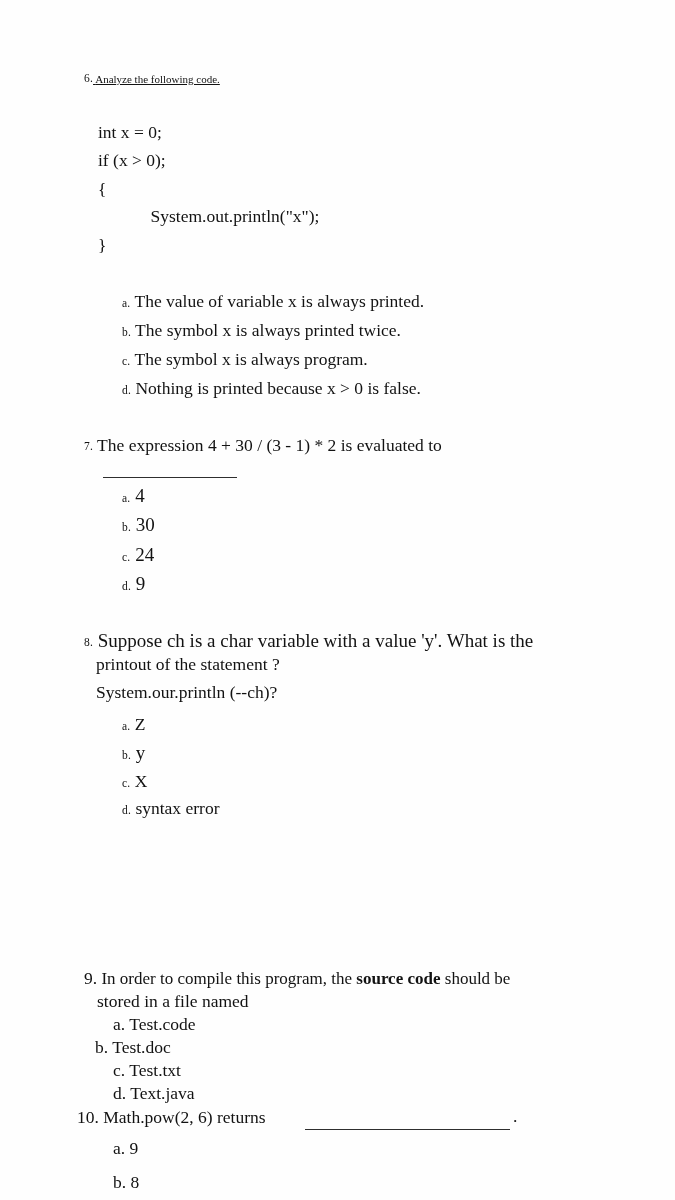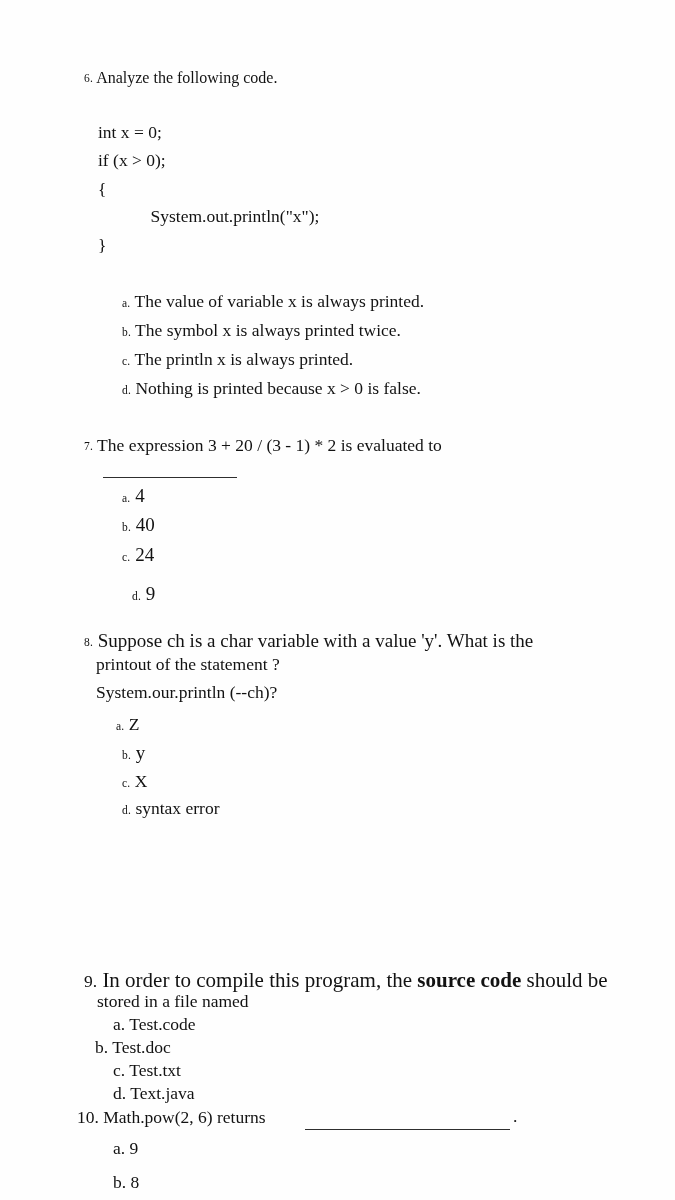--- a/index.html
+++ b/index.html
@@ -100,91 +100,91 @@
     color: #121212;
   }
 </style>
 </head>
 <body>
 
 <div class="page">
 
   <div class="qblock" style="top:66px;">
     <div style="position:absolute;left:84px;top:0;">
-      <span class="qline"><span class="qnum-sm">6.</span><span class="qtext-wrap" style="font-size:16px;"> <span>Analyze the following code.</span></span></span>
+      <span class="qline"><span class="qnum-sm">6.</span><span class="qtext-wrap" style="font-size:11px;text-decoration:underline;"> <span>Analyze the following code.</span></span></span>
     </div>
   </div>
 
   <div class="code" style="left:98px; top:124px;">int x = 0;</div>
   <div class="code" style="left:98px; top:152px;">if (x &gt; 0);</div>
   <div class="code" style="left:98px; top:181px;">{</div>
   <div class="code" style="left:98px; top:208px;">            System.out.println("x");</div>
   <div class="code" style="left:98px; top:237px;">}</div>
 
   <div class="opt" style="left:122px; top:291px;">
     <span class="letter-sm">a.</span><span class="otext-md"> <span>The value of variable x is always printed.</span></span>
   </div>
   <div class="opt" style="left:122px; top:320px;">
     <span class="letter-sm">b.</span><span class="otext-md"> <span>The symbol x is always printed twice.</span></span>
   </div>
   <div class="opt" style="left:122px; top:349px;">
-    <span class="letter-sm">c.</span><span class="otext-md"> <span>The println x is always printed.</span></span>
+    <span class="letter-sm">c.</span><span class="otext-md"> <span>The symbol x is always program.</span></span>
   </div>
   <div class="opt" style="left:122px; top:378px;">
     <span class="letter-sm">d.</span><span class="otext-md"> <span>Nothing is printed because x &gt; 0 is false.</span></span>
   </div>
 
   <div class="qblock" style="top:434px;">
     <div style="position:absolute;left:84px;top:0;">
-      <span class="qline"><span class="qnum-sm">7.</span><span class="qtext-wrap" style="font-size:17.5px;"> <span>The expression 3 + 20 / (3 - 1) * 2 is evaluated to</span></span></span>
+      <span class="qline"><span class="qnum-sm">7.</span><span class="qtext-wrap" style="font-size:17.5px;"> <span>The expression 4 + 30 / (3 - 1) * 2 is evaluated to</span></span></span>
     </div>
   </div>
   <div class="blank" style="left:103px; top:477px; width:134px;"></div>
 
   <div class="opt" style="left:122px; top:485px;">
     <span class="letter-sm">a.</span><span class="otext-lg"> <span>4</span></span>
   </div>
   <div class="opt" style="left:122px; top:514px;">
-    <span class="letter-sm">b.</span><span class="otext-lg"> <span>40</span></span>
+    <span class="letter-sm">b.</span><span class="otext-lg"> <span>30</span></span>
   </div>
   <div class="opt" style="left:122px; top:544px;">
     <span class="letter-sm">c.</span><span class="otext-lg"> <span>24</span></span>
   </div>
-  <div class="opt" style="left:132px; top:573px;margin-top:10px;">
+  <div class="opt" style="left:122px; top:573px;">
     <span class="letter-sm">d.</span><span class="otext-lg"> <span>9</span></span>
   </div>
 
   <div class="qblock" style="top:629px;">
     <div style="position:absolute;left:84px;top:0;">
       <span class="qline"><span class="qnum-sm">8.</span><span class="qtext-wrap" style="font-size:19px;"> <span>Suppose ch is a char variable with a value 'y'. What is the</span></span></span>
     </div>
     <div style="position:absolute;left:96px;top:24px;">
       <span class="qline">printout of the statement ?</span>
     </div>
     <div style="position:absolute;left:96px;top:52px;">
       <span class="qline">System.our.println (--ch)?</span>
     </div>
   </div>
 
-  <div class="opt" style="left:116px; top:714px;">
+  <div class="opt" style="left:122px; top:714px;">
     <span class="letter-sm">a.</span><span class="otext-md"> <span>Z</span></span>
   </div>
   <div class="opt" style="left:122px; top:742px;">
     <span class="letter-sm">b.</span><span class="otext-lg"> <span>y</span></span>
   </div>
   <div class="opt" style="left:122px; top:771px;">
     <span class="letter-sm">c.</span><span class="otext-md"> <span>X</span></span>
   </div>
   <div class="opt" style="left:122px; top:798px;">
     <span class="letter-sm">d.</span><span class="otext-md"> <span>syntax error</span></span>
   </div>
 
   <div class="qblock" style="top:967px;">
     <div style="position:absolute;left:84px;top:0;">
-      <span class="qline"><span class="qnum-lg">9.</span><span style="font-size:21px;"> <span>In order to compile this program, the </span><span class="bold">source code</span><span> should be</span></span></span>
+      <span class="qline"><span class="qnum-lg">9.</span><span style="font-size:17px;"> <span>In order to compile this program, the </span><span class="bold">source code</span><span> should be</span></span></span>
     </div>
     <div style="position:absolute;left:97px;top:23px;">
       <span class="qline">stored in a file named</span>
     </div>
   </div>
 
   <div class="opt" style="left:113px; top:1014px;">
     <span class="letter-lg">a.</span><span class="otext-md"> <span>Test.code</span></span>
   </div>
   <div class="opt" style="left:95px; top:1037px;">

